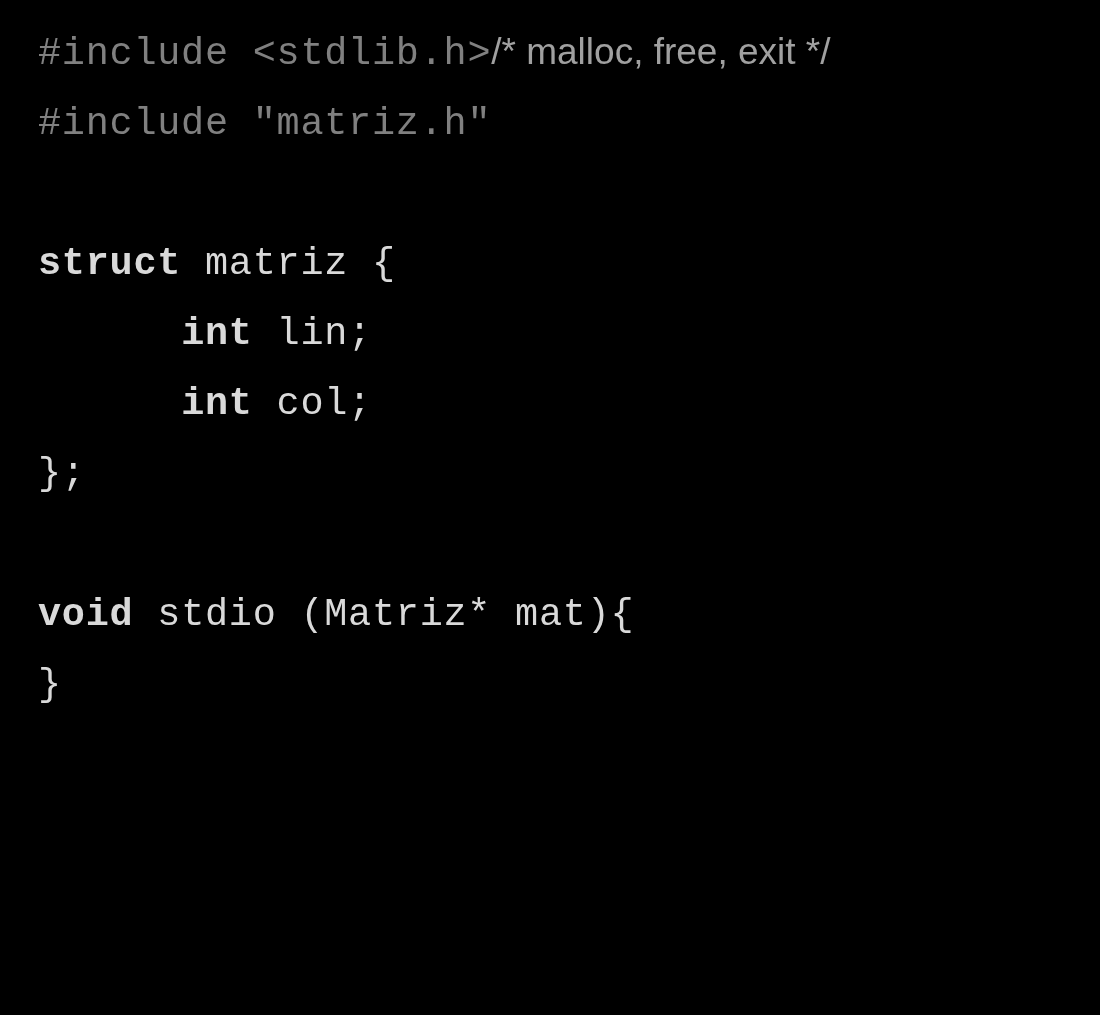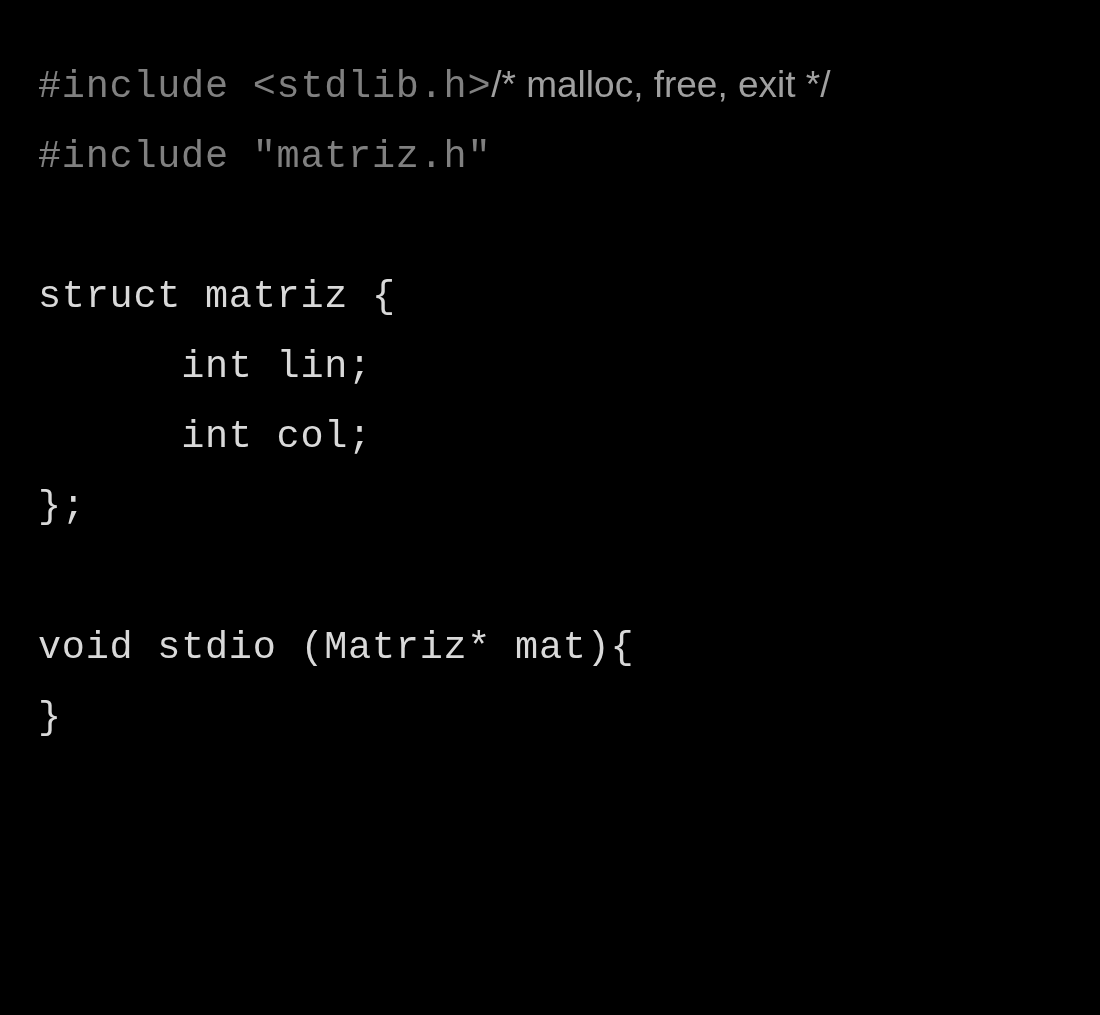--- a/index.html
+++ b/index.html
@@ -4,33 +4,32 @@
 <style>
   html, body {
     margin: 0;
     padding: 0;
     width: 1100px;
     height: 1015px;
     background: #000000;
     overflow: hidden;
   }
   .code-block {
-    padding: 4px 30px 0 38px;
+    padding: 18px 30px 0 38px;
     font-family: "Courier New", Courier, monospace;
     font-size: 38.5px;
     line-height: 1.82;
     letter-spacing: 0.75px;
     font-weight: 400;
-    margin-top: 47px;
   }
   .dim   { color: #808080; }   
   .light { color: #d9d9d9; }   
   .cmt   { color: #a0a0a0; font-family: Arial, Helvetica, sans-serif;
            font-size: 37px; letter-spacing: 0; }
-  .bold  { font-weight: 400; }
+  .bold  { font-weight: 700; }
 </style>
 </head>
 <body>
 
 <div class="code-block">
 
   <div>
     <span class="dim">#include</span><span class="dim"> </span><span class="dim">&lt;stdlib.h&gt;</span><span class="cmt">/* malloc, free, exit */</span>
   </div>
 

